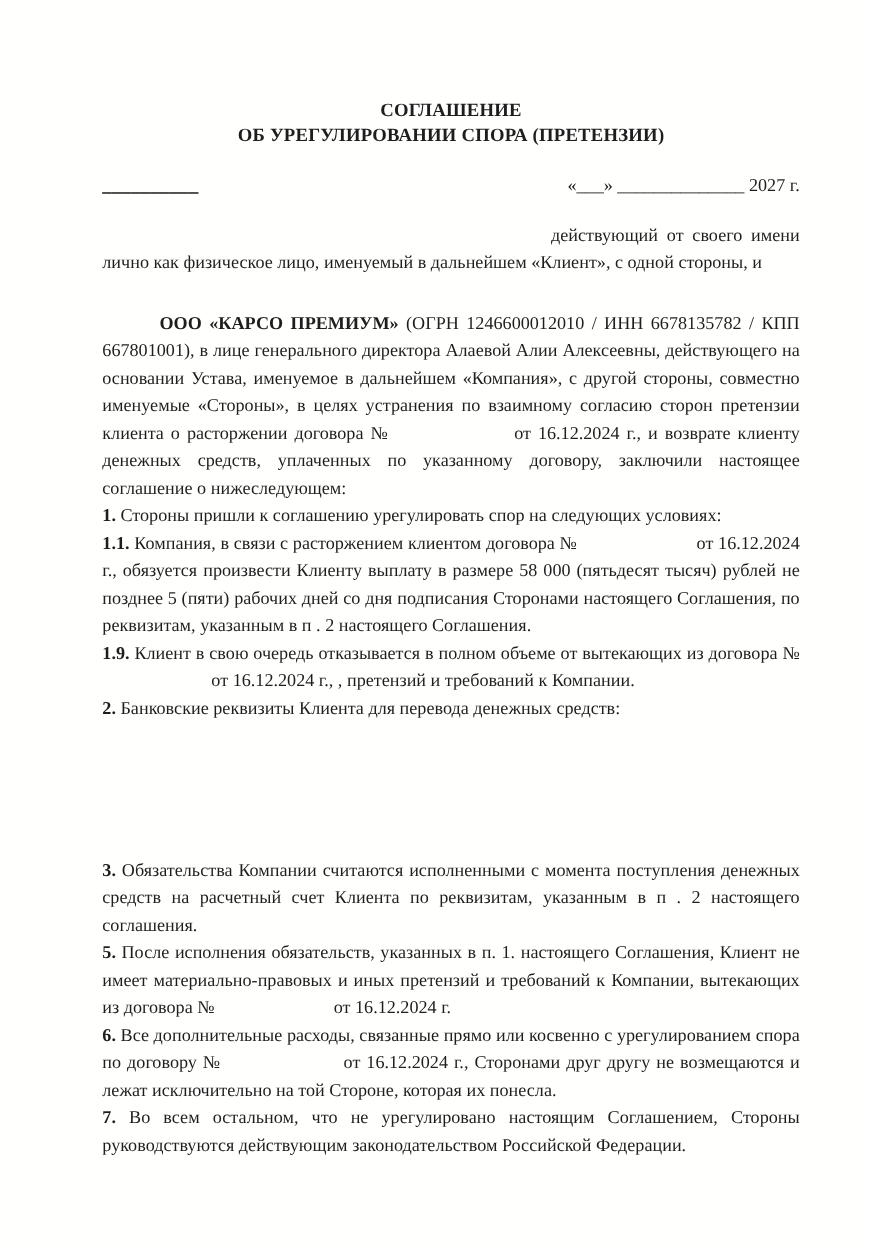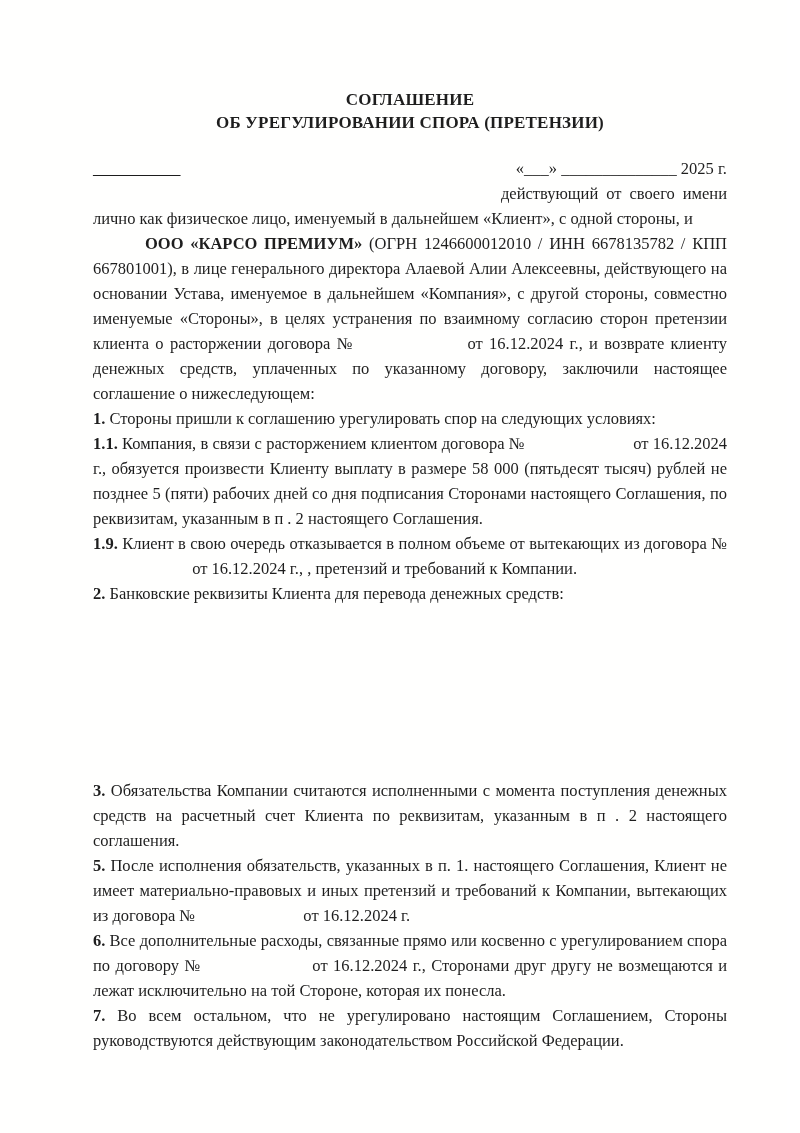--- a/index.html
+++ b/index.html
@@ -39,27 +39,28 @@
   .date-row .place {
     letter-spacing: 0.5px;
     text-decoration: underline;
   }
   p.doc {
     margin: 0;
     text-align: justify;
   }
   p.indent {
     text-indent: 52px;
+    margin-top: 30px;
   }
   #salutation {
     margin-top: 34px;
     font-weight: bold;
   }
   #preamble-client {
-    margin-top: 0;
+    margin-top: 20px;
   }
   .b { font-weight: bold; }
   .gap {
     display: inline-block;
     height: 1px;
     vertical-align: baseline;
   }
   .bank-blank {
     flex: 1 1 auto;
     min-height: 30px;
@@ -70,21 +71,21 @@
 
 <div class="page">
 
   <div class="title">
     <div>СОГЛАШЕНИЕ</div>
     <div>ОБ УРЕГУЛИРОВАНИИ СПОРА (ПРЕТЕНЗИИ)</div>
   </div>
 
   <div class="date-row">
     <span class="place">__________</span>
-    <span>«___» ______________ 2025 г.</span>
+    <span>«___» ______________ 2027 г.</span>
   </div>
 
 
   <p class="doc" id="preamble-client"><span class="gap" style="width: 400px;"></span> <span>действующий от своего имени лично как физическое лицо, именуемый в дальнейшем «Клиент», с одной стороны, и</span></p>
 
   <p class="doc indent"><span class="b">ООО «КАРСО ПРЕМИУМ»</span> <span>(ОГРН 1246600012010 / ИНН 6678135782 / КПП 667801001), в лице генерального директора Алаевой Алии Алексеевны, действующего на основании Устава, именуемое в дальнейшем «Компания», с другой стороны, совместно именуемые «Стороны», в целях устранения по взаимному согласию сторон претензии клиента о расторжении договора №</span> <span class="gap" style="width: 100px;"></span> <span>от 16.12.2024 г., и возврате клиенту денежных средств, уплаченных по указанному договору, заключили настоящее соглашение о нижеследующем:</span></p>
 
   <p class="doc"><span class="b">1.</span> <span>Стороны пришли к соглашению урегулировать спор на следующих условиях:</span></p>
 
   <p class="doc"><span class="b">1.1.</span> <span>Компания, в связи с расторжением клиентом договора №</span> <span class="gap" style="width: 100px;"></span> <span>от 16.12.2024 г., обязуется произвести Клиенту выплату в размере 58 000 (пятьдесят тысяч) рублей не позднее 5 (пяти) рабочих дней со дня подписания Сторонами настоящего Соглашения, по реквизитам, указанным в п . 2 настоящего Соглашения.</span></p>

